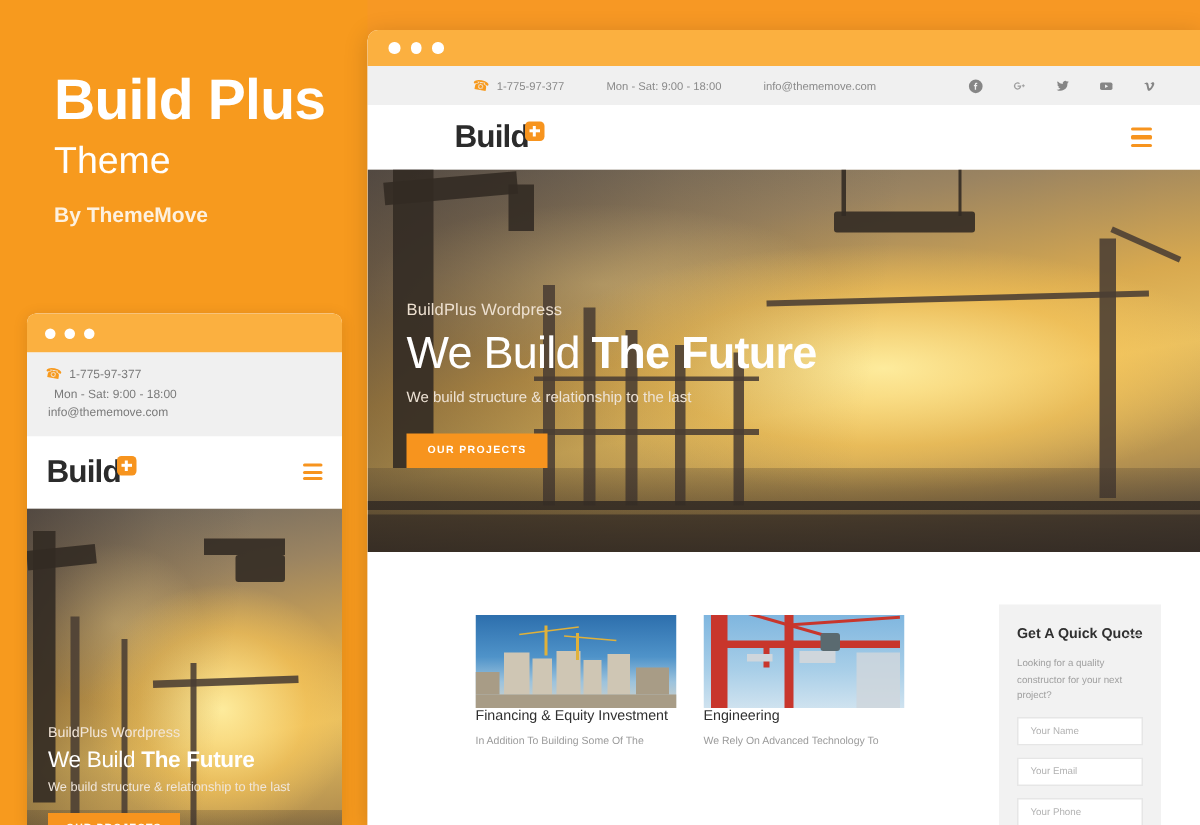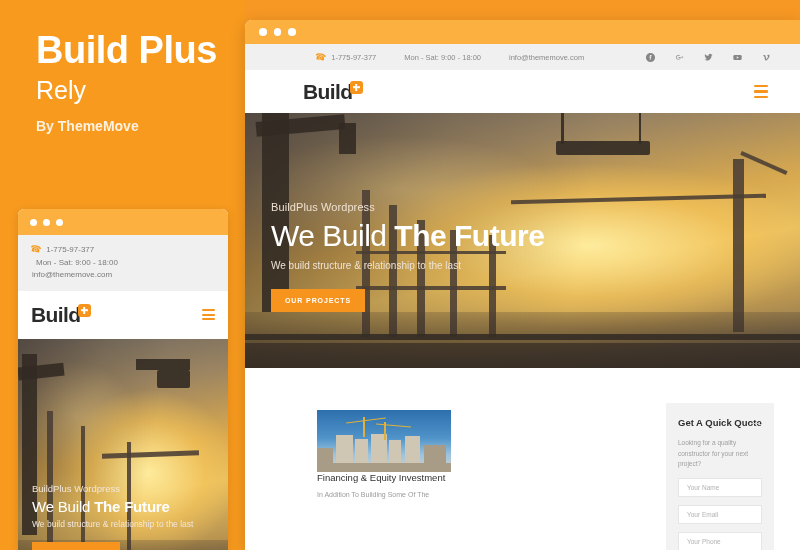--- a/index.html
+++ b/index.html
@@ -8,21 +8,21 @@
     font-family:"Liberation Sans", sans-serif;
     background:#F79824;
     position:relative;
   }
 
   
   .left-panel {
     position:absolute; left:0; top:0; width:245px; height:550px;
     background:#F79A1E;
   }
-  .brand-block { position:absolute; left:36px; top:31px; width:200px; }
+  .brand-block { position:absolute; left:36px; top:48px; width:200px; }
   .brand-title {
     font-size:38px; font-weight:bold; color:#ffffff;
     letter-spacing:-0.5px; line-height:1.05;
   }
   .brand-sub {
     font-size:25px; font-weight:300; color:#ffffff;
     margin-top:6px; line-height:1.1;
   }
   .brand-by {
     font-size:14px; color:#fdf1e0; margin-top:14px; font-weight:700;
@@ -192,21 +192,21 @@
     font-size:6.5px; color:#b2b2b2;
   }
 </style>
 </head>
 <body>
 
 <div class="left-panel">
 
   <div class="brand-block">
     <div class="brand-title">Build Plus</div>
-    <div class="brand-sub">Rely</div>
+    <div class="brand-sub">Theme</div>
     <div class="brand-by">By ThemeMove</div>
   </div>
 
   <div class="mobile">
 
     <div class="m-titlebar">
       <span class="m-dot"></span>
       <span class="m-dot"></span>
       <span class="m-dot"></span>
     </div>
@@ -359,20 +359,37 @@
           <div class="pa-ln" style="left:34%;top:12%;width:1.6%;height:32%;"></div>
           <div class="pa-ln" style="left:22%;top:16%;width:30%;height:1.6%;transform:rotate(-7deg);"></div>
           <div class="pa-ln" style="left:50%;top:20%;width:1.5%;height:28%;"></div>
           <div class="pa-ln" style="left:44%;top:24%;width:26%;height:1.5%;transform:rotate(5deg);"></div>
           <div class="pa-d" style="left:0%;bottom:0%;width:100%;height:15%;"></div>
         </div>
         <div class="svc-name">Financing &amp; Equity Investment</div>
         <div class="svc-desc">In Addition To Building Some Of The</div>
       </div>
 
+      <div class="svc-card">
+        <div class="svc-img">
+          <div class="pb-sky"></div>
+          <div class="pb-r" style="left:4%;top:0%;width:8%;height:100%;"></div>
+          <div class="pb-r" style="left:40%;top:0%;width:5%;height:100%;"></div>
+          <div class="pb-r" style="left:10%;top:28%;width:88%;height:7%;"></div>
+          <div class="pb-r" style="left:12%;top:6%;width:52%;height:2.5%;transform:rotate(16deg);"></div>
+          <div class="pb-r" style="left:44%;top:5%;width:54%;height:2.5%;transform:rotate(-4deg);"></div>
+          <div class="pb-r" style="left:30%;top:34%;width:2.5%;height:22%;"></div>
+          <div class="pb-g" style="left:58%;top:20%;width:10%;height:18%;border-radius:2px;background:#5a6a70;"></div>
+          <div class="pb-g" style="left:48%;top:38%;width:18%;height:14%;"></div>
+          <div class="pb-g" style="left:76%;top:40%;width:22%;height:60%;opacity:0.85;"></div>
+          <div class="pb-g" style="left:22%;top:42%;width:12%;height:8%;"></div>
+        </div>
+        <div class="svc-name">Engineering</div>
+        <div class="svc-desc">We Rely On Advanced Technology To</div>
+      </div>
     </div>
 
     <div class="quote">
       <div class="q-title">Get A Quick Quote</div>
       <div class="q-rule"></div>
       <div class="q-desc">Looking for a quality constructor for your next project?</div>
       <div class="q-input">Your Name</div>
       <div class="q-input">Your Email</div>
       <div class="q-input">Your Phone</div>
     </div>

